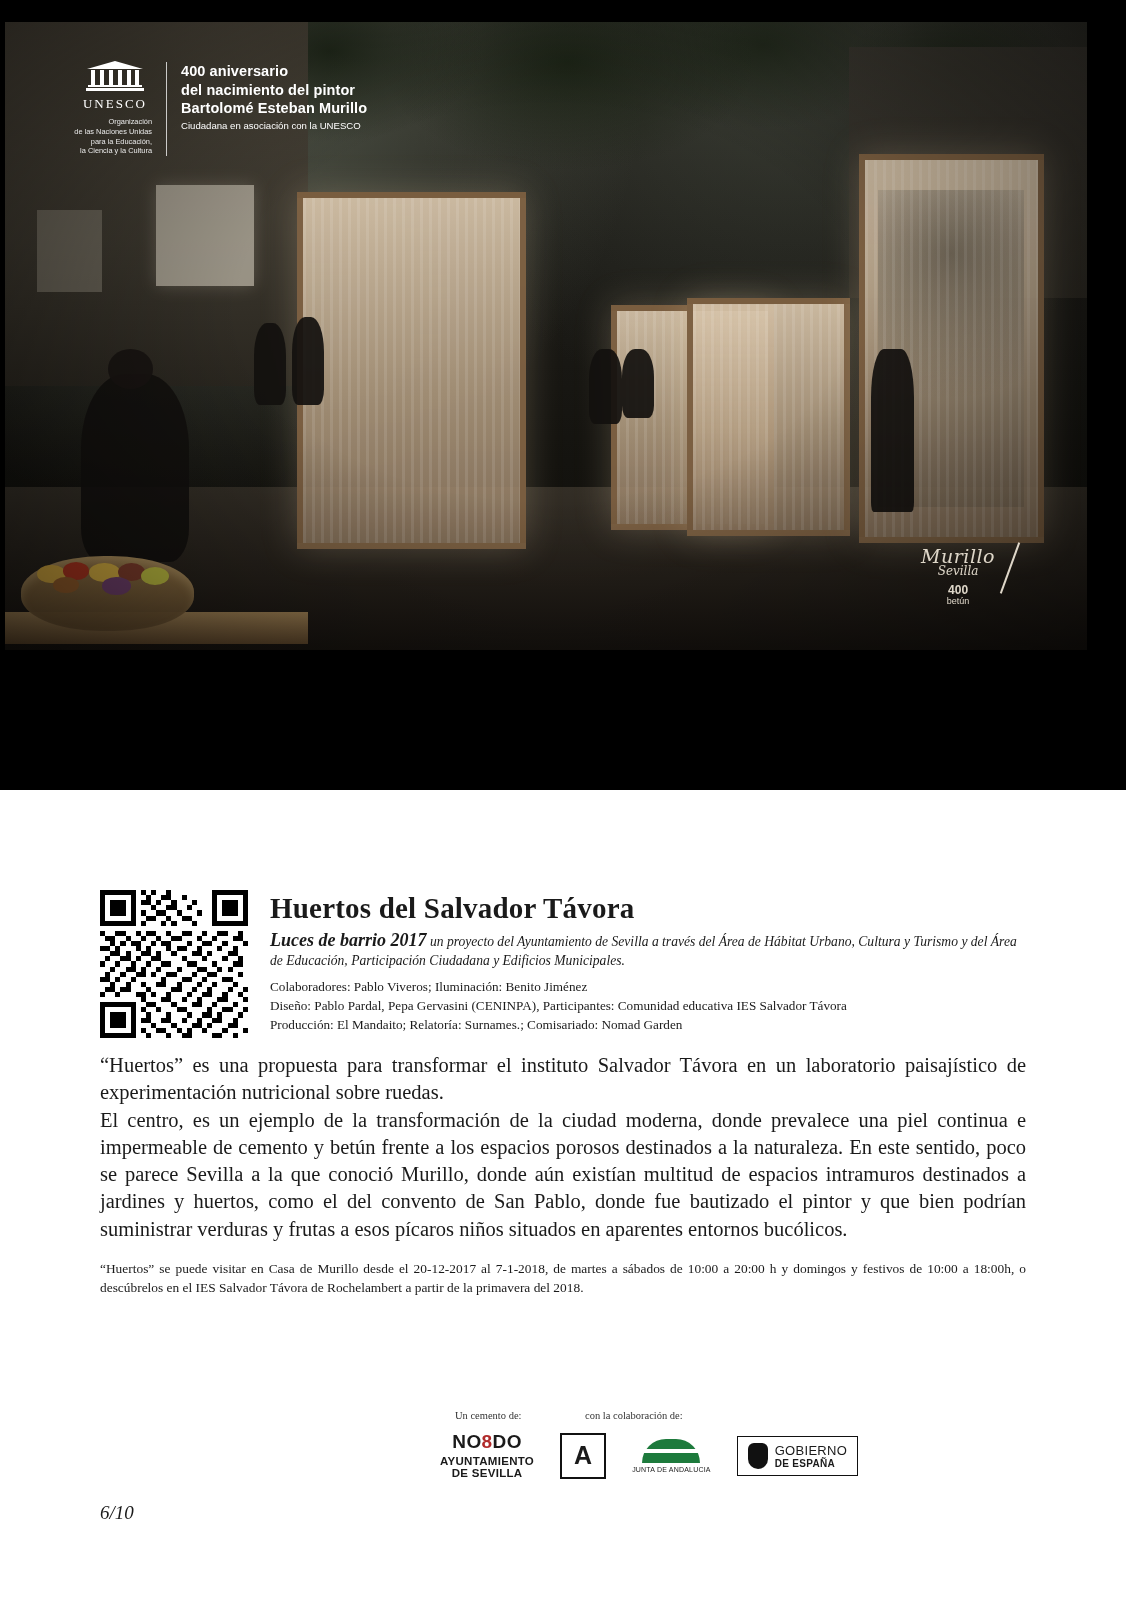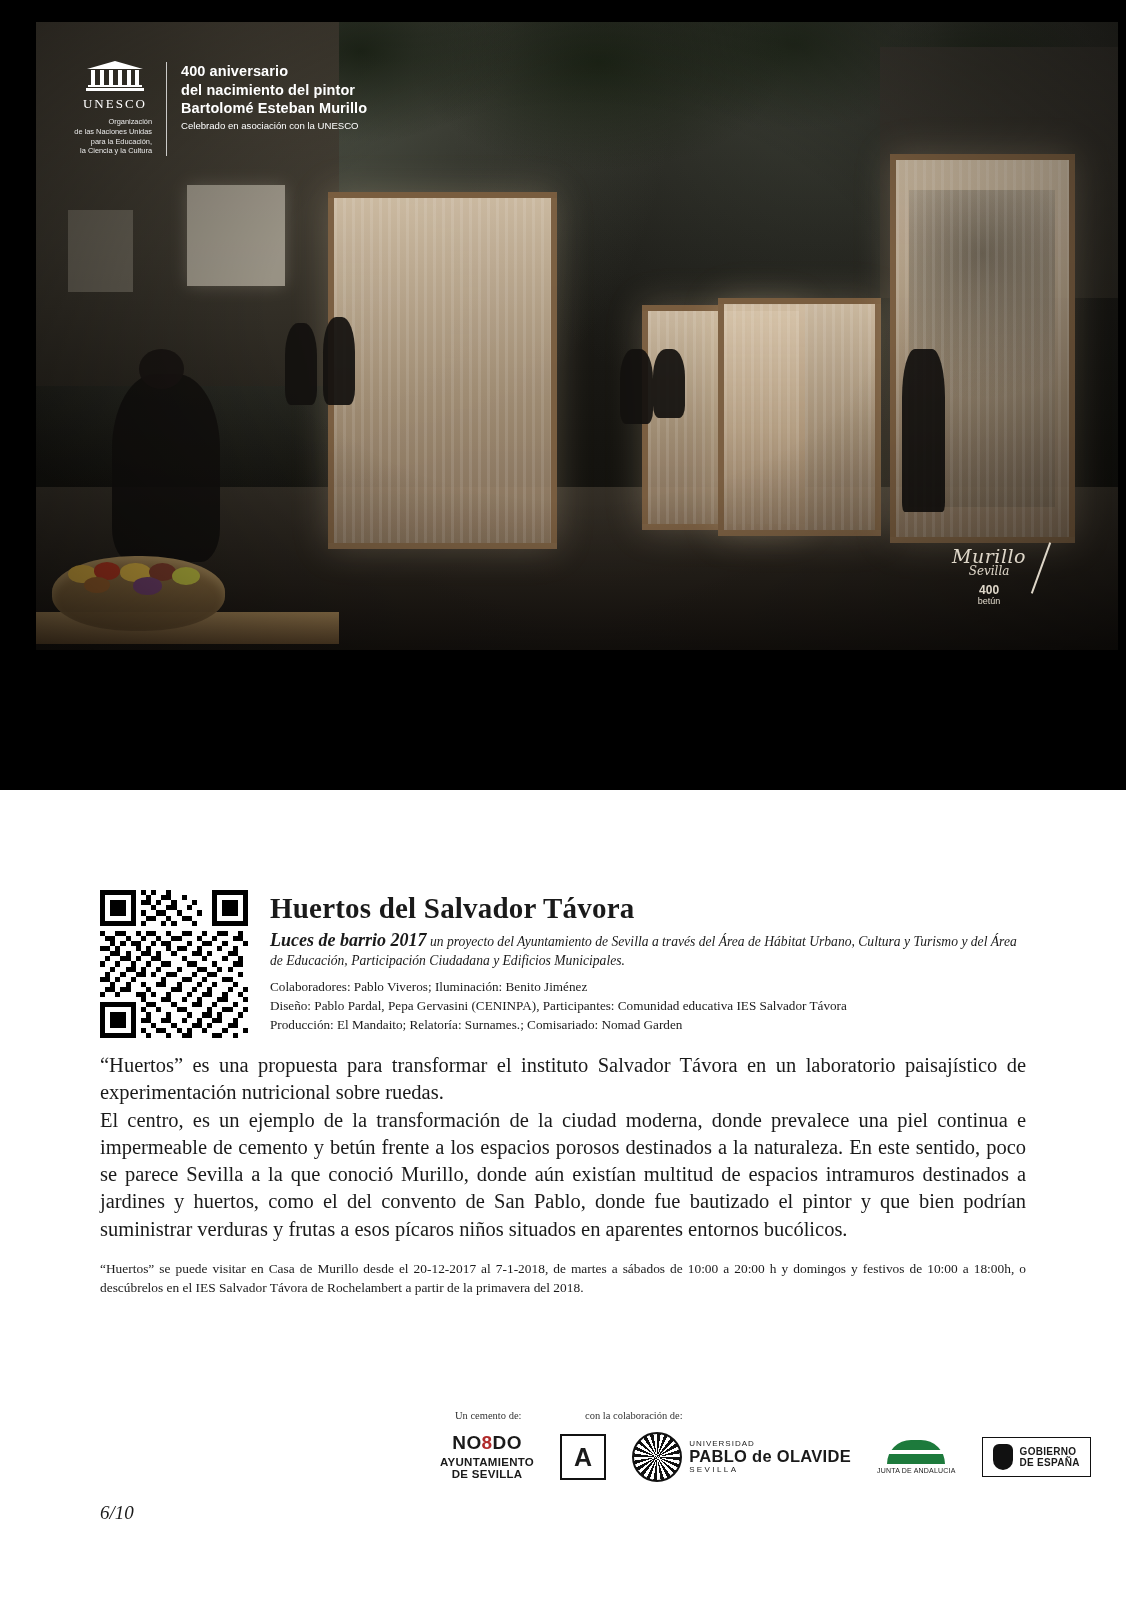--- a/index.html
+++ b/index.html
@@ -19,21 +19,21 @@
   
   .hero {
     position: relative;
     width: 1126px;
     height: 790px;
     background: #000000;
     overflow: hidden;
   }
   .hero-photo {
     position: absolute;
-    left: 36px;
+    left: 5px;
     top: 22px;
     width: 1082px;
     height: 628px;
     overflow: hidden;
     background: #1a1713;
   }
   
   .sky {
     position: absolute; inset: 0;
     background:
@@ -355,21 +355,21 @@
     border: 1px solid #111;
     padding: 6px 10px;
     display: flex; align-items: center; gap: 7px;
     font-family: "Liberation Sans", sans-serif;
   }
   .shield {
     width: 20px; height: 26px;
     background: #111;
     border-radius: 6px 6px 10px 10px;
   }
-  .gobierno .g1 { font-size: 10px; font-weight: bold; letter-spacing: .3px; }
+  .gobierno .g1 { font-size: 13px; font-weight: normal; letter-spacing: .3px; }
   .gobierno .g2 { font-size: 10px; font-weight: bold; letter-spacing: .3px; }
   .page-num {
     position: absolute;
     left: 100px;
     bottom: 76px;
     font-family: "Liberation Serif", serif;
     font-style: italic;
     font-size: 19px;
   }
 </style>
@@ -442,21 +442,21 @@
       <div class="unesco-sub" style="white-space:pre-line">Organización
 de las Naciones Unidas
 para la Educación,
 la Ciencia y la Cultura</div>
     </div>
     <div class="unesco-divider"></div>
     <div class="unesco-text">
       <div class="l1">400 aniversario</div>
       <div class="l2">del nacimiento del pintor</div>
       <div class="l3">Bartolomé Esteban Murillo</div>
-      <div class="l4">Celebrado en asociación con la UNESCO</div>
+      <div class="l4">Ciudadana en asociación con la UNESCO</div>
     </div>
   </div>
 </div>
 
 <div class="content">
 
   <div class="head-row">
     <svg class="qr" viewBox="0 0 29 29" shape-rendering="crispEdges">
       <rect width="29" height="29" fill="#fff"></rect>
       <g fill="#000">
@@ -690,28 +690,20 @@
         <span>NO</span><b>8</b><span>DO</span>
       </div>
       <div class="n2">AYUNTAMIENTO</div>
       <div class="n3">DE SEVILLA</div>
     </div>
 
     <div class="box-a">
       <span>A</span>
     </div>
 
-    <div class="logo-mark">
-      <div class="olavide-circle"></div>
-      <div class="olavide-text">
-        <div class="u1">UNIVERSIDAD</div>
-        <div class="u2">PABLO de OLAVIDE</div>
-        <div class="u3">SEVILLA</div>
-      </div>
-    </div>
 
     <div class="junta">
       <div class="junta-arc"></div>
       <small>JUNTA DE ANDALUCIA</small>
     </div>
 
     <div class="gobierno">
       <div class="shield"></div>
       <div>
         <div class="g1">GOBIERNO</div>

